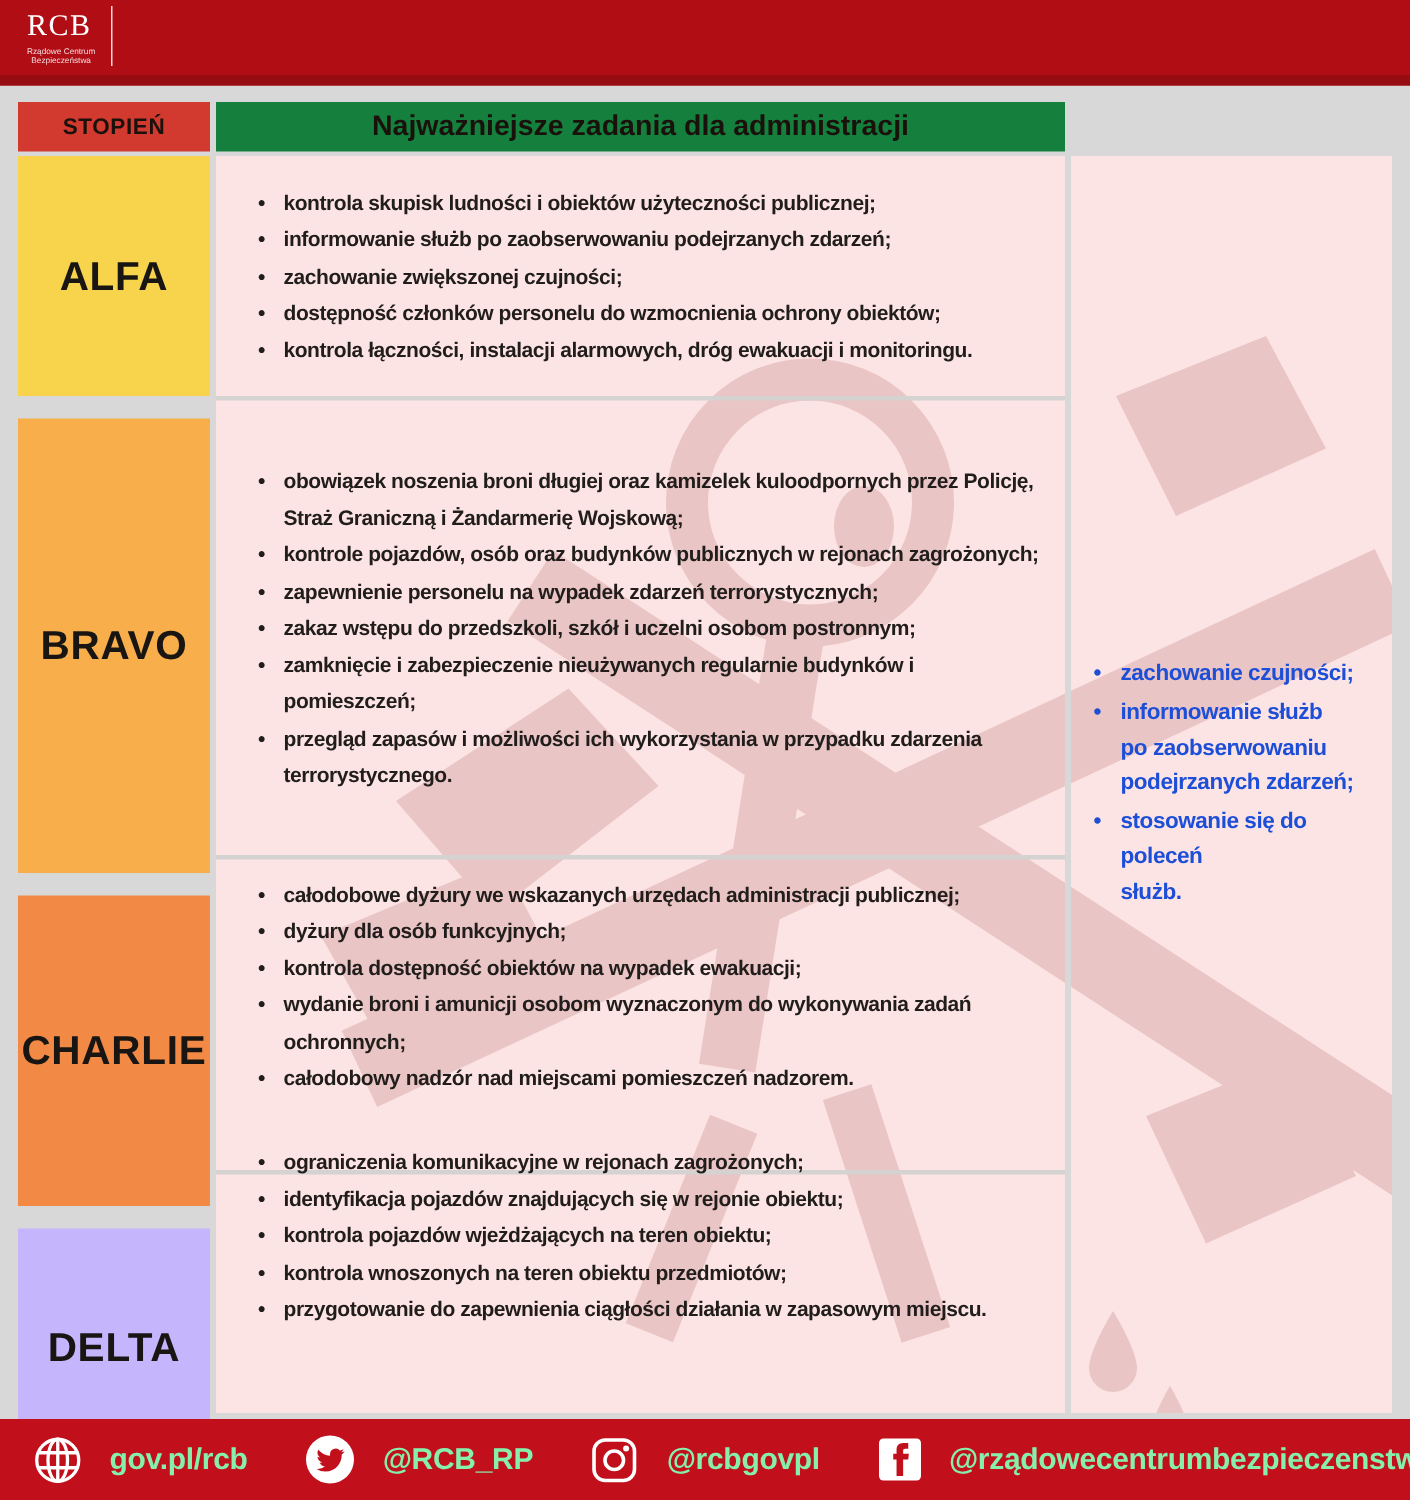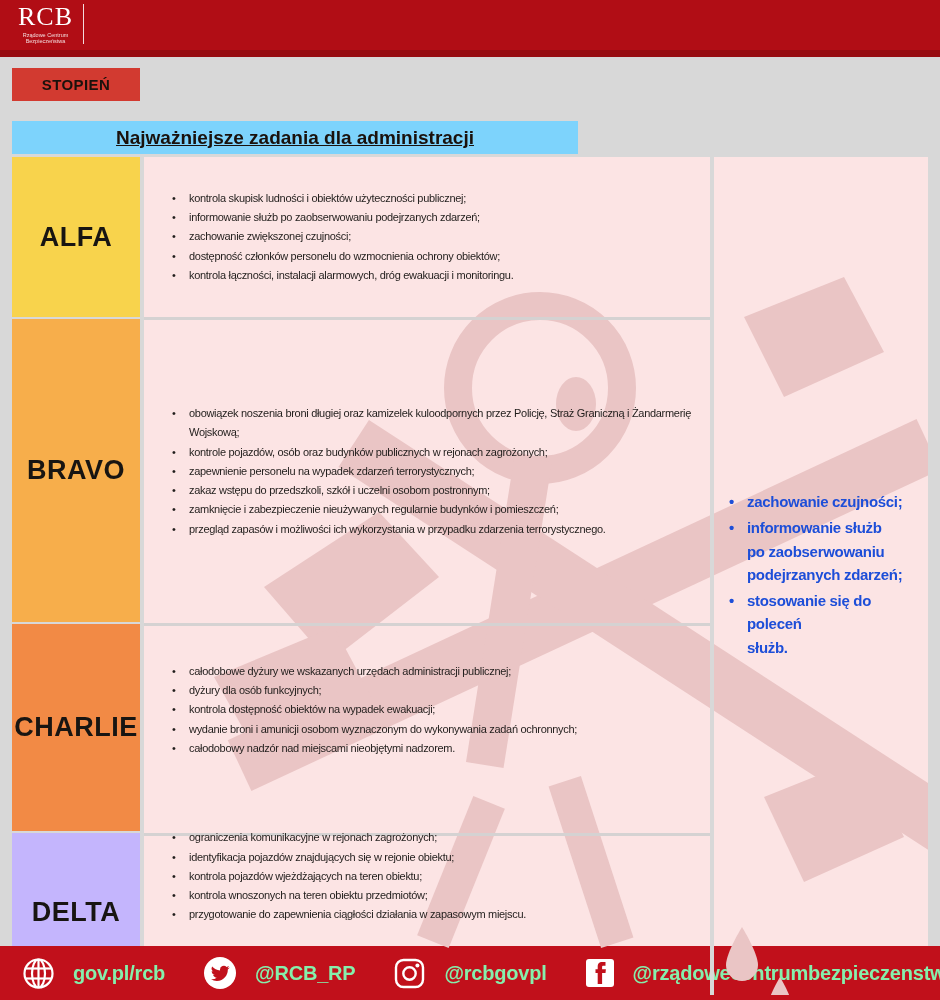--- a/index.html
+++ b/index.html
@@ -4,49 +4,49 @@
 <style>
   html,body{margin:0;padding:0;}
   body{
     width:940px;height:1000px;overflow:hidden;position:relative;
     background:#d8d8d8;
     font-family:"Liberation Sans","DejaVu Sans",sans-serif;
   }
   
   .banner{height:50px;border-bottom:7px solid #970c11;position:relative;}
   .logo{position:absolute;left:18px;top:4px;color:#fff;border-right:1px solid rgba(255,255,255,.85);padding-right:10px;}
-  .logo-main{font-family:"Liberation Serif","DejaVu Serif",serif;font-size:26px;line-height:26px;letter-spacing:1px;}
+  .logo-main{font-family:"Liberation Serif","DejaVu Serif",serif;font-size:20px;line-height:26px;letter-spacing:1px;}
   .logo-sub{font-size:5.5px;line-height:6px;opacity:.85;white-space:pre-line;margin-top:2px;text-align:center;}
   .banner-title{position:absolute;inset:0;display:flex;align-items:center;justify-content:center;
     color:#fff;font-size:27px;font-weight:bold;letter-spacing:.3px;}
   
-  .thead{margin:11px 12px 0 12px;display:flex;gap:20px;flex-direction:column;}
+  .thead{margin:11px 12px 0 12px;display:flex;gap:4px;}
   .th{height:33px;display:flex;align-items:center;justify-content:center;
       color:#1a110c;font-weight:bold;}
   .th-level{width:128px;font-size:15px;letter-spacing:.4px;}
   .th-admin{width:566px;font-size:19px;}
   .th-citizen{width:214px;font-size:18px;}
   .tbody{margin:3px 12px 0 12px;display:flex;gap:4px;}
-  .level-col{width:128px;display:flex;flex-direction:column;gap:2px;}
+  .level-col{width:128px;display:flex;flex-direction:column;gap:15px;}
   .level-cell{display:flex;align-items:center;justify-content:center;}
   .level-cell span{font-size:27px;font-weight:bold;color:#181512;letter-spacing:.5px;}
   .lc-alfa{height:160px;} .lc-bravo{height:303px;} .lc-charlie{height:207px;} .lc-delta{height:159px;}
   .content-wrap{position:relative;width:784px;height:838px;}
   .panel-admin{position:absolute;left:0;top:0;width:566px;height:838px;}
   .panel-citizen{position:absolute;left:570px;top:0;width:214px;height:838px;}
   .watermark{position:absolute;left:0;top:0;z-index:1;pointer-events:none;}
   .vgap{position:absolute;left:566px;top:0;width:4px;height:838px;background:#d8d8d8;z-index:2;}
   .hdiv{position:absolute;left:0;width:566px;height:3px;background:#d5d2d2;z-index:2;}
   .hdiv1{top:160px;} .hdiv2{top:466px;} .hdiv3{top:676px;}
   .admin-blocks{position:absolute;left:0;top:0;width:566px;height:838px;z-index:3;
      display:flex;flex-direction:column;}
   .ablock{display:flex;align-items:center;box-sizing:border-box;padding:0 12px 0 28px;}
   .ab-alfa{height:160px;} .ab-bravo{height:303px;margin-top:3px;} .ab-charlie{height:168px;margin-top:3px;border-radius:25px;} .ab-delta{height:159px;margin-top:3px;}
   ul.tasks{list-style:none;margin:0;padding:0;width:100%;}
-  ul.tasks li{position:relative;padding-left:17px;font-size:11px;font-weight:normal;
+  ul.tasks li{position:relative;padding-left:17px;font-size:14px;font-weight:bold;
       letter-spacing:-0.3px;line-height:1.75;color:#201d1b;}
   ul.tasks li::before{content:"•";position:absolute;left:0;top:0;}
   .citizen-content{position:absolute;left:570px;top:0;width:214px;height:838px;z-index:3;
      display:flex;align-items:center;box-sizing:border-box;padding:0 6px 0 13px;}
   ul.ctasks{list-style:none;margin:0;padding:0;}
   ul.ctasks li{position:relative;padding-left:20px;font-size:15px;font-weight:bold;
       letter-spacing:-0.3px;line-height:1.55;color:#1d4ed8;white-space:pre-line;margin-bottom:3px;}
   ul.ctasks li::before{content:"•";position:absolute;left:2px;top:0;}
   
   .footer{position:absolute;left:0;bottom:0;width:940px;height:54px;
@@ -60,21 +60,21 @@
 <div class="banner" style="background: rgb(177, 13, 21);">
   <div class="logo">
     <div class="logo-main">RCB</div>
     <div class="logo-sub">Rządowe Centrum
 Bezpieczeństwa</div>
   </div>
 </div>
 
 <div class="thead">
   <div class="th th-level" style="background: rgb(210, 58, 48);">STOPIEŃ</div>
-  <div class="th th-admin" style="background: #7dd3fc; text-decoration: underline;">Najważniejsze zadania dla administracji</div>
+  <div class="th th-admin" style="background: #15803d;">Najważniejsze zadania dla administracji</div>
 </div>
 
 <div class="tbody">
 
   <div class="level-col">
     <div class="level-cell lc-alfa" style="background: rgb(248, 211, 76);">
         <span>ALFA</span>
       </div>
     <div class="level-cell lc-bravo" style="background: rgb(247, 174, 75);">
         <span>BRAVO</span>
@@ -137,21 +137,21 @@
             <li>zamknięcie i zabezpieczenie nieużywanych regularnie budynków i pomieszczeń;</li>
             <li>przegląd zapasów i możliwości ich wykorzystania w przypadku zdarzenia terrorystycznego.</li>
           </ul>
       </div>
       <div class="ablock ab-charlie">
         <ul class="tasks">
             <li>całodobowe dyżury we wskazanych urzędach administracji publicznej;</li>
             <li>dyżury dla osób funkcyjnych;</li>
             <li>kontrola dostępność obiektów na wypadek ewakuacji;</li>
             <li>wydanie broni i amunicji osobom wyznaczonym do wykonywania zadań ochronnych;</li>
-            <li>całodobowy nadzór nad miejscami nieobjętymi nadzorem.</li>
+            <li>całodobowy nadzór nad miejscami pomieszczeń nadzorem.</li>
           </ul>
       </div>
       <div class="ablock ab-delta">
         <ul class="tasks">
             <li>ograniczenia komunikacyjne w rejonach zagrożonych;</li>
             <li>identyfikacja pojazdów znajdujących się w rejonie obiektu;</li>
             <li>kontrola pojazdów wjeżdżających na teren obiektu;</li>
             <li>kontrola wnoszonych na teren obiektu przedmiotów;</li>
             <li>przygotowanie do zapewnienia ciągłości działania w zapasowym miejscu.</li>
           </ul>

